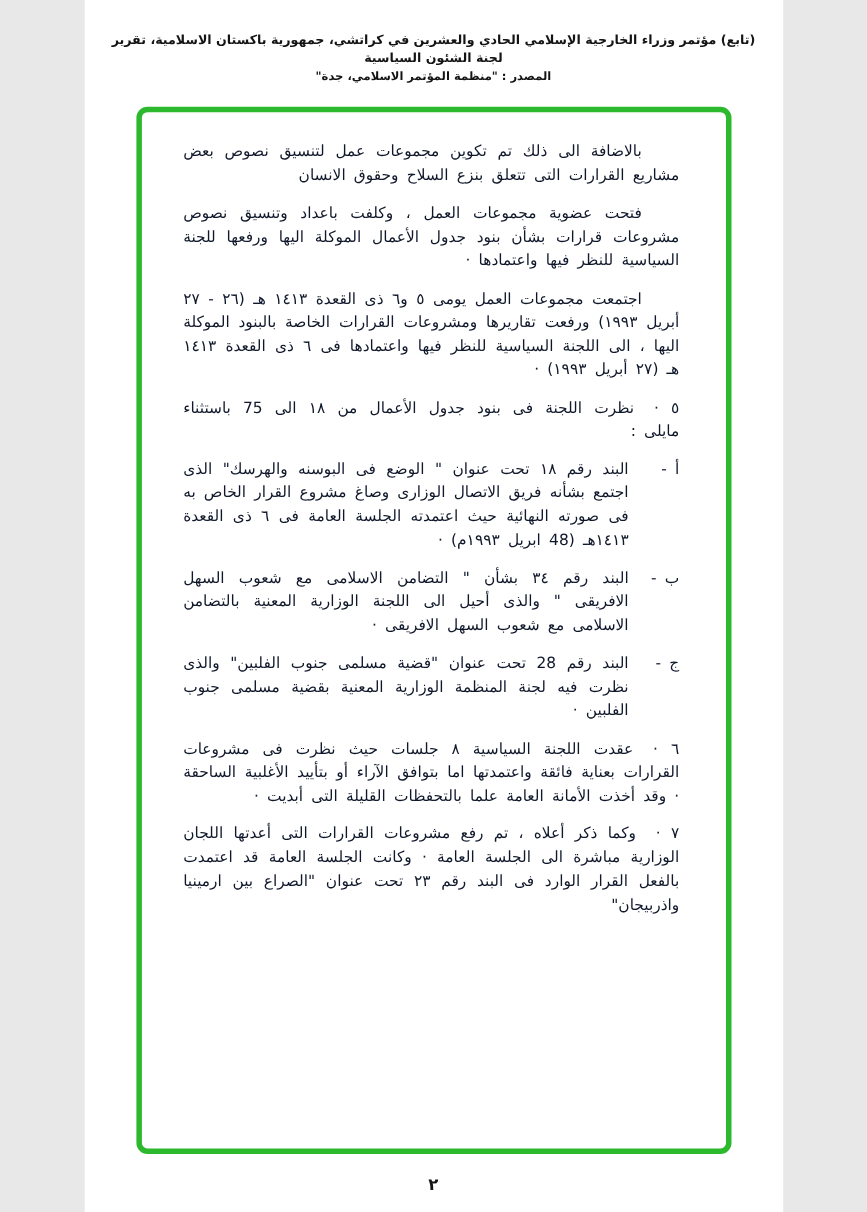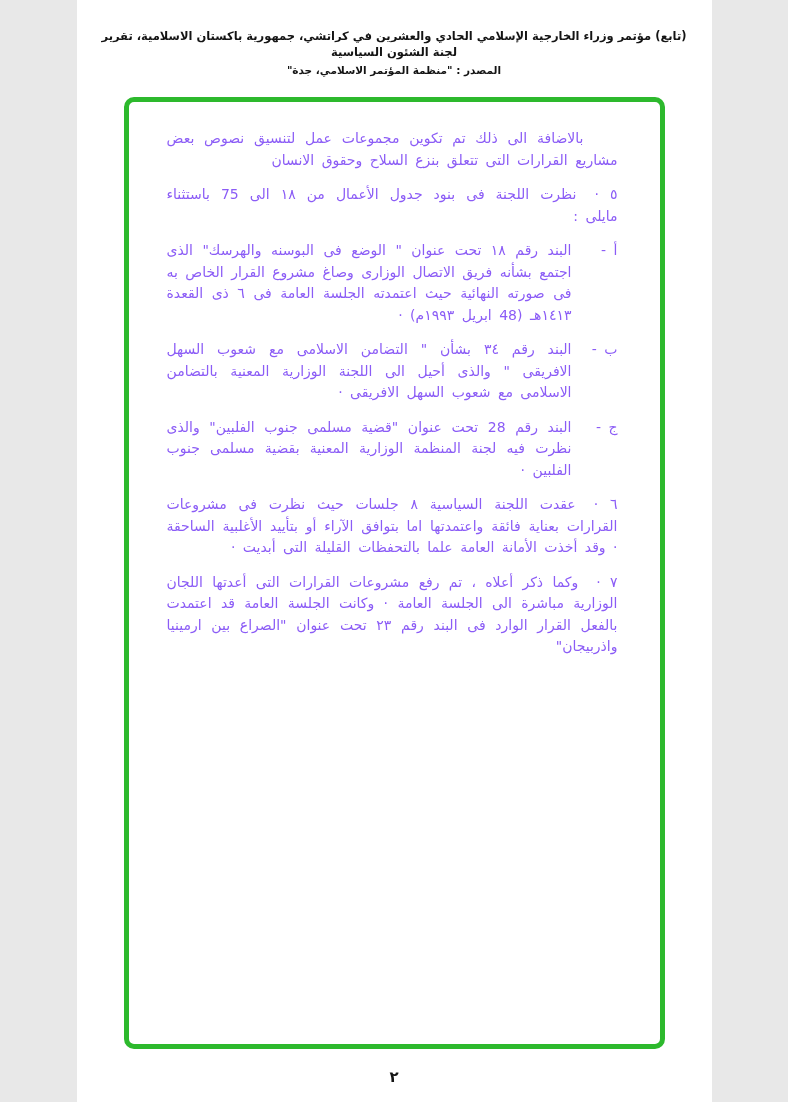--- a/index.html
+++ b/index.html
@@ -34,21 +34,21 @@
     top:97px; left:47px; right:47px; bottom:53px;
     border:5px solid #2db92d;
     border-radius:10px;
     box-sizing:border-box;
     padding:26px 42px 18px 38px;
     overflow:hidden;
   }
   .body-text {
     font-size:14px;
     line-height:21.5px;
-    color:#8b5cf6;
+    color:#0f172a;
     text-align:justify;
     word-spacing:3px;
   }
   .para { margin:0 0 13px 0; }
   .para.indent { text-indent:34px; }
   .para.numbered { }
   .para.numbered .marker { margin-left:18px; white-space:nowrap; }
   .sub {
     display:flex;
     margin:0 0 13px 0;
@@ -76,21 +76,23 @@
   <div class="header">
     <div class="header-line1">(تابع) مؤتمر وزراء الخارجية الإسلامي الحادي والعشرين في كراتشي، جمهورية باكستان الاسلامية، تقرير لجنة الشئون السياسية</div>
     <div class="header-line2">المصدر : "منظمة المؤتمر الاسلامي، جدة"</div>
   </div>
 
   <div class="content-frame">
     <div class="body-text">
 
       <p class="para indent">بالاضافة الى ذلك تم تكوين مجموعات عمل لتنسيق نصوص بعض مشاريع القرارات التى تتعلق بنزع السلاح وحقوق الانسان</p>
 
+      <p class="para indent">فتحت عضوية مجموعات العمل ، وكلفت باعداد وتنسيق نصوص مشروعات قرارات بشأن بنود جدول الأعمال الموكلة اليها ورفعها للجنة السياسية للنظر فيها واعتمادها ·</p>
 
+      <p class="para indent">اجتمعت مجموعات العمل يومى ٥ و٦ ذى القعدة ١٤١٣ هـ (٢٦ - ٢٧ أبريل ١٩٩٣) ورفعت تقاريرها ومشروعات القرارات الخاصة بالبنود الموكلة اليها ، الى اللجنة السياسية للنظر فيها واعتمادها فى ٦ ذى القعدة ١٤١٣ هـ (٢٧ أبريل ١٩٩٣) ·</p>
 
       <p class="para numbered">
         <span class="marker">٥ ·</span><span>نظرت اللجنة فى بنود جدول الأعمال من ١٨ الى 75 باستثناء مايلى :</span>
       </p>
 
       <div class="sub">
         <span class="marker">أ -</span>
         <span class="text">البند رقم ١٨ تحت عنوان " الوضع فى البوسنه والهرسك" الذى اجتمع بشأنه فريق الاتصال الوزارى وصاغ مشروع القرار الخاص به فى صورته النهائية حيث اعتمدته الجلسة العامة فى ٦ ذى القعدة ١٤١٣هـ (48 ابريل ١٩٩٣م) ·</span>
       </div>
 

